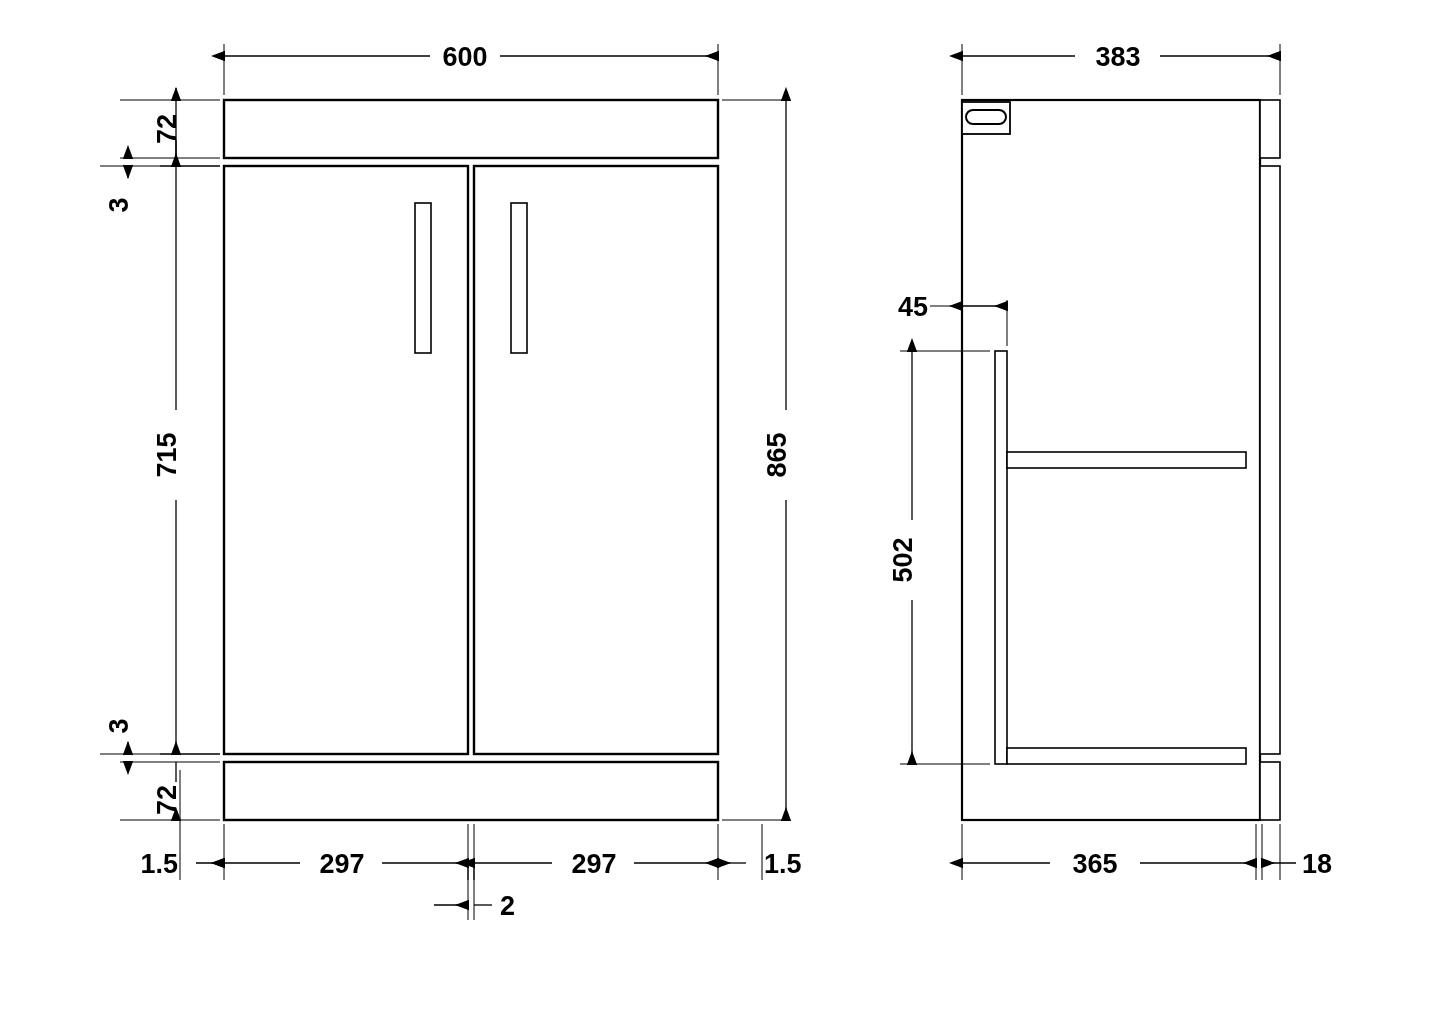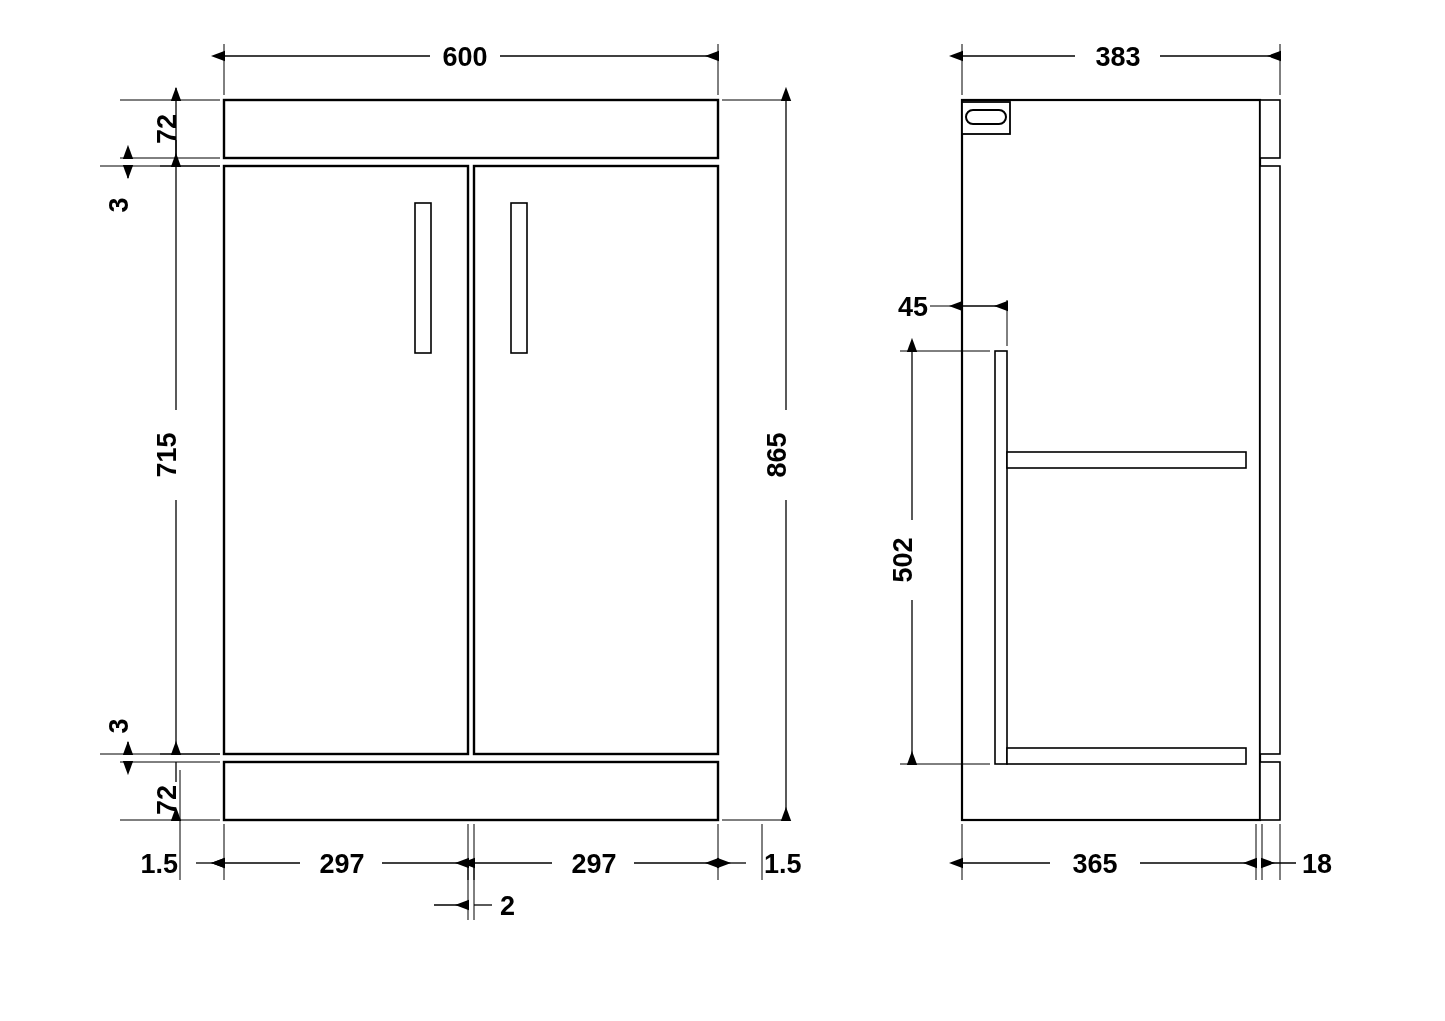--- a/index.html
+++ b/index.html
@@ -3,20 +3,21 @@
 <meta charset="utf-8">
 <title>Vanity Unit Technical Drawing</title>
 <style>
   html,body{margin:0;padding:0;background:#ffffff;}
   body{font-family:"Liberation Sans",sans-serif;}
   #sheet{
     position:relative;
     width:1445px;height:1021px;
     background:#ffffff;
     overflow:hidden;
+    border-radius:30px;
   }
   #sheet svg{position:absolute;left:0;top:0;}
   .dimtext{
     font-family:"Liberation Sans",sans-serif;
     font-weight:bold;
     font-size:27px;
     fill:#000000;
   }
 </style>
 </head>

